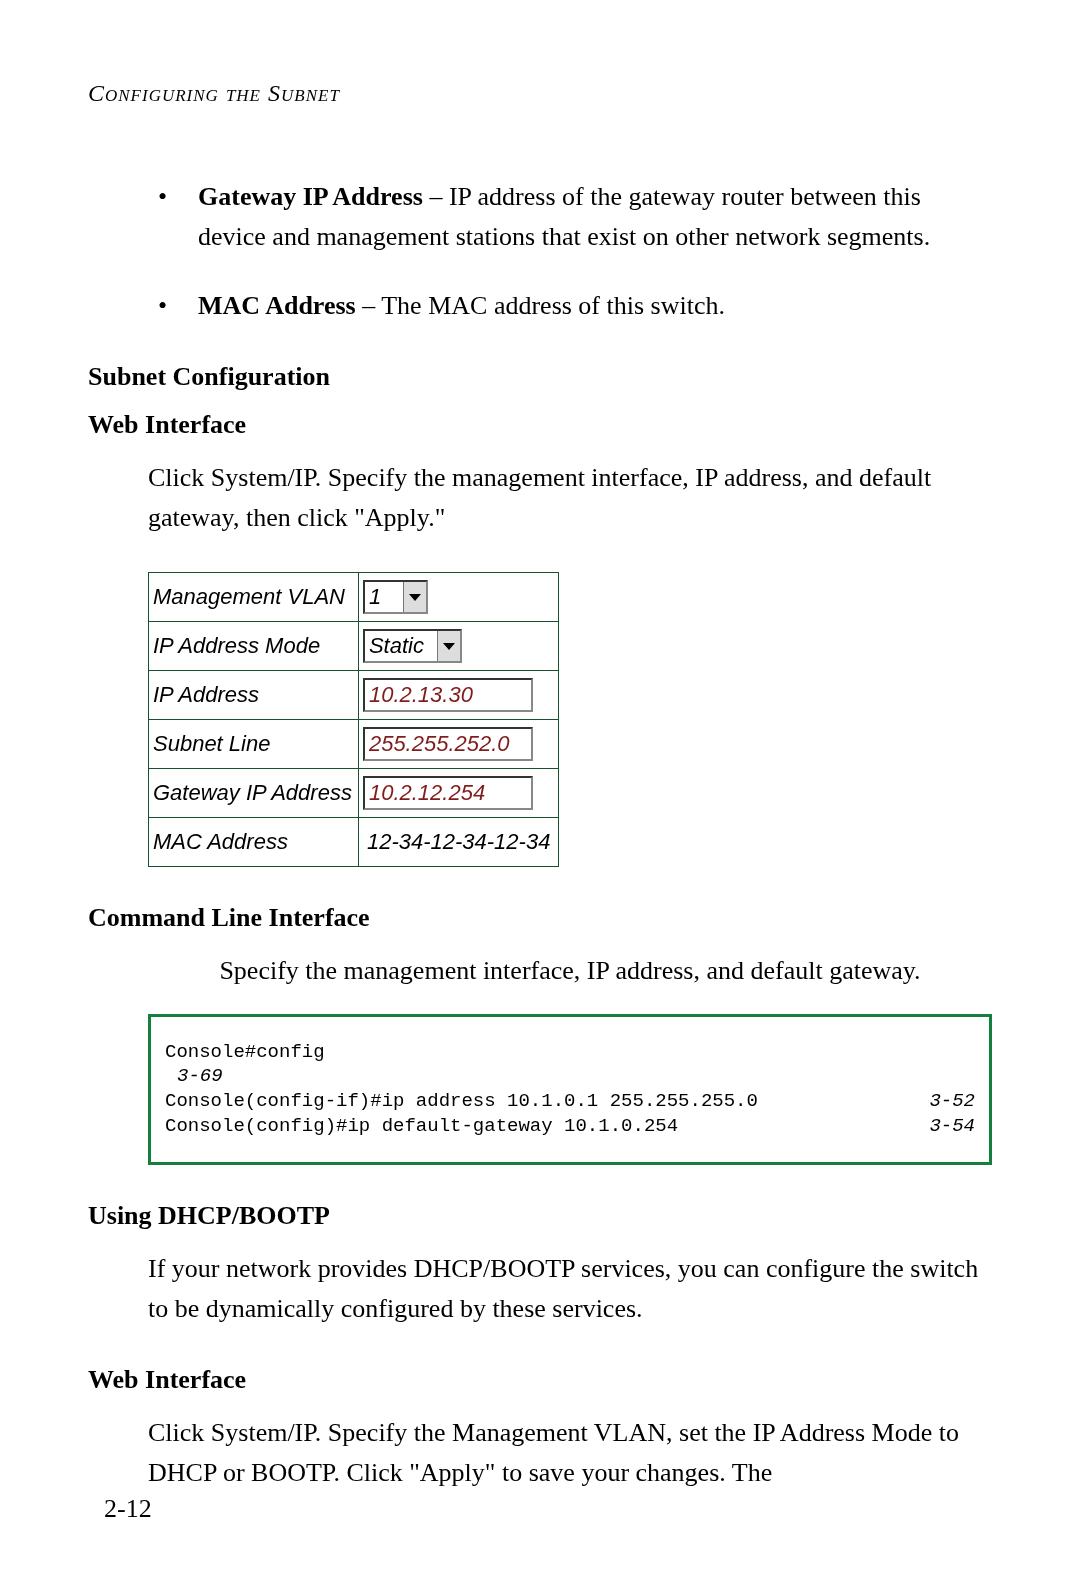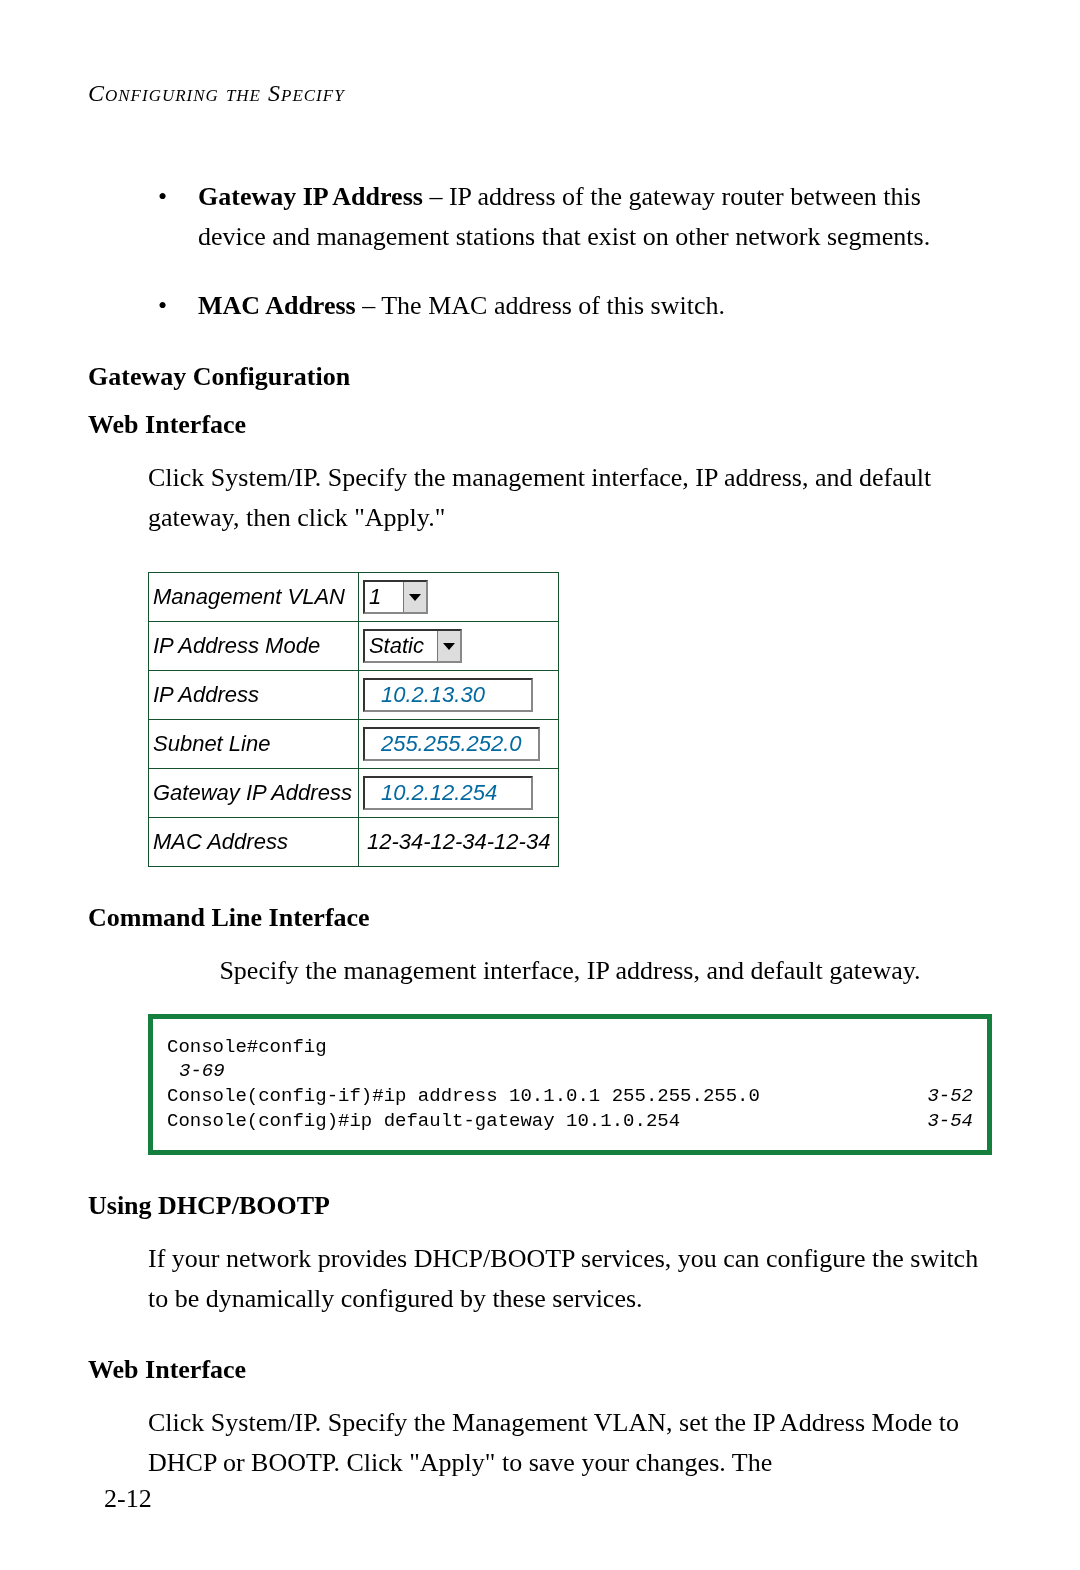--- a/index.html
+++ b/index.html
@@ -80,22 +80,22 @@
   .config-table td.value {
     padding: 2px 4px;
   }
   .fake-field {
     border: 2px solid #333;
     border-right-color: #888;
     border-bottom-color: #888;
     background: #fff;
     font-family: Arial, Helvetica, sans-serif;
     font-size: 22px;
-    color: #0369a1;
-    padding: 2px 16px;
+    color: #7f1d1d;
+    padding: 2px 4px;
     box-sizing: border-box;
     display: inline-block;
     min-width: 170px;
   }
   .fake-select {
     border: 2px solid #333;
     border-right-color: #888;
     border-bottom-color: #888;
     background: #fff;
     display: inline-flex;
@@ -122,22 +122,22 @@
     border-right: 6px solid transparent;
     border-top: 7px solid #000;
   }
   .plain-value {
     padding: 2px 4px;
     font-family: Arial, Helvetica, sans-serif;
   }
   
   .cli-box {
     margin-left: 60px;
-    border: 5px solid #15803d;
-    padding: 16px 14px;
+    border: 3px solid #15803d;
+    padding: 23px 14px;
     font-family: "Courier New", Courier, monospace;
     font-size: 19px;
     line-height: 1.3;
     margin-top: 22px;
     margin-bottom: 34px;
   }
   .cli-line {
     display: flex;
     justify-content: space-between;
     white-space: pre;
@@ -151,38 +151,38 @@
     bottom: 60px;
     left: 104px;
     font-size: 26px;
   }
 </style>
 </head>
 <body>
 
 <div class="page">
 
-  <div class="running-head">Configuring the Specify</div>
+  <div class="running-head">Configuring the Subnet</div>
 
   <div class="bullets">
     <div class="bullet-row">
       <div class="bullet-dot">•</div>
       <div class="bullet-text">
         <span class="term">Gateway IP Address</span><span> – IP address of the gateway router between this device and management stations that exist on other network segments.</span>
       </div>
     </div>
     <div class="bullet-row">
       <div class="bullet-dot">•</div>
       <div class="bullet-text">
         <span class="term">MAC Address</span><span> – The MAC address of this switch.</span>
       </div>
     </div>
   </div>
 
-  <div class="section-h">Gateway Configuration</div>
+  <div class="section-h">Subnet Configuration</div>
 
   <div class="section-h" style="margin-top:18px;">Web Interface</div>
   <div class="body-p">Click System/IP. Specify the management interface, IP address, and default gateway, then click "Apply."</div>
 
   <div class="config-block">
     <table class="config-table">
       <tbody>
           <tr>
         <td class="label">Management VLAN</td>
         <td class="value">

